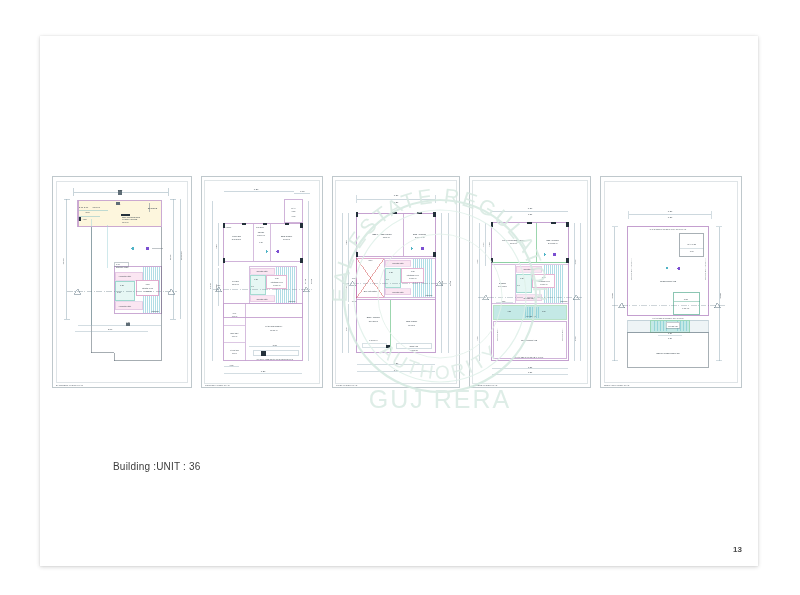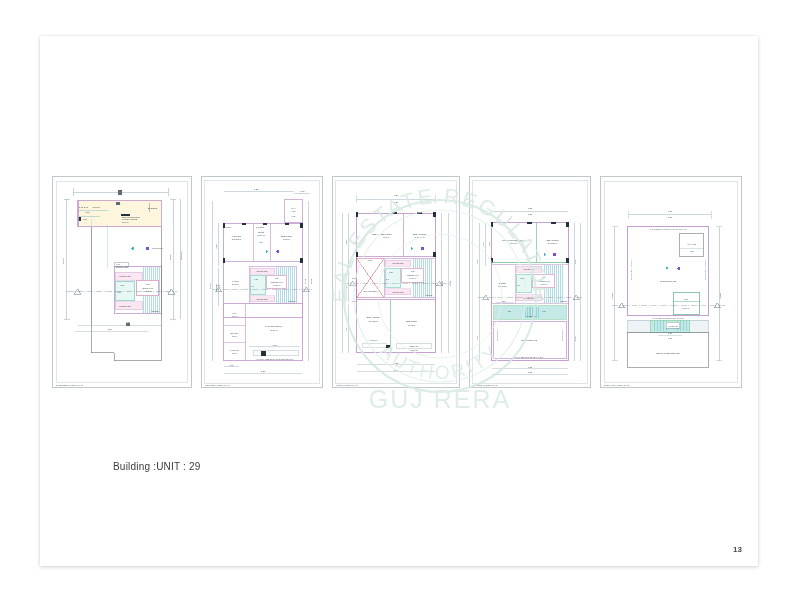--- a/index.html
+++ b/index.html
@@ -598,18 +598,18 @@
             <rect x="27" y="157" width="82" height="36" fill="none" stroke="#5f6d76" stroke-width="0.55"></rect>
             <text x="68" y="179" font-size="2" text-anchor="middle" fill="#3c4850">BELOW OPEN TERRACE</text>
           </g>
         </svg>
         </div>
         <div class="plan-caption">TERRACE FLOOR PLAN</div>
       </div>
 
     </div>
 
-    <div id="building-label">Building :UNIT : 29</div>
+    <div id="building-label">Building :UNIT : 36</div>
 
     <div id="page-number">13</div>
 
   </div>
 </div>
 
 </body></html>

